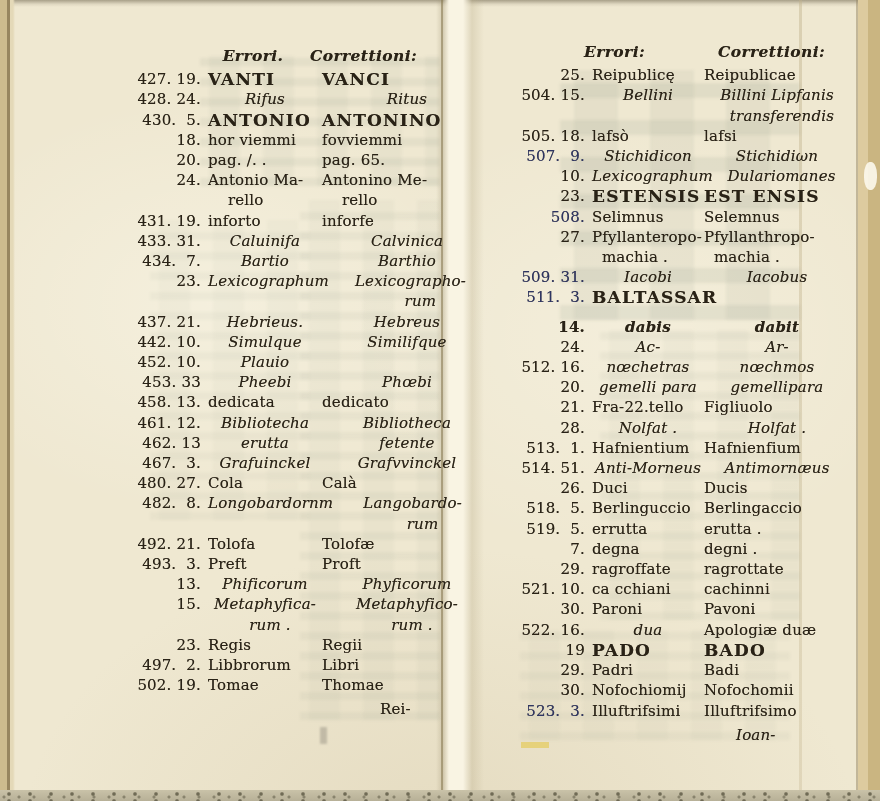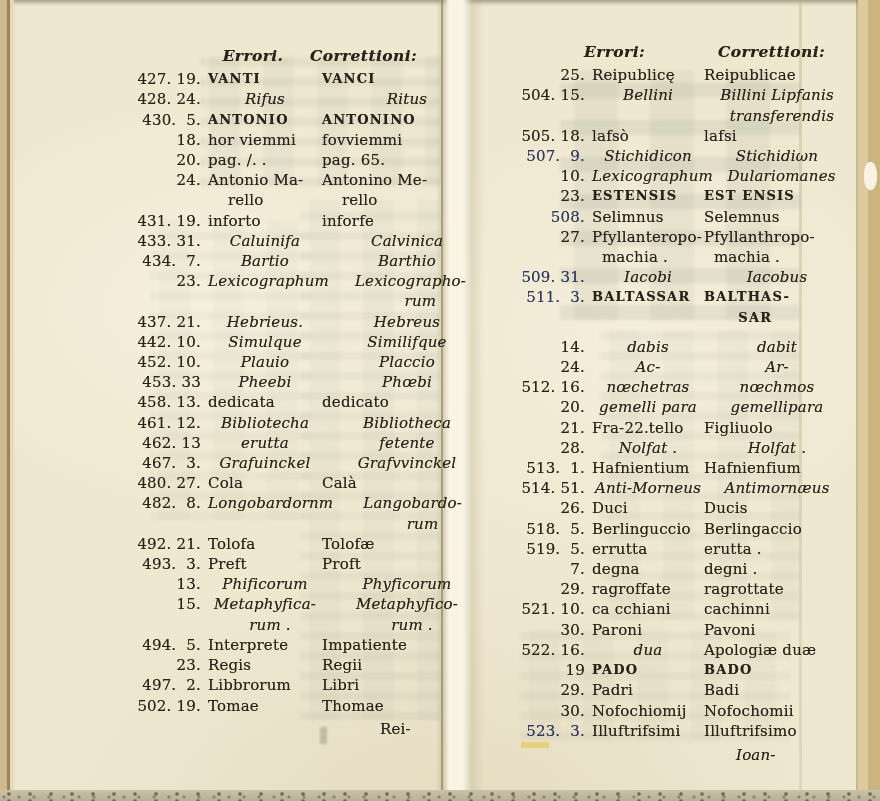--- a/index.html
+++ b/index.html
@@ -48,23 +48,23 @@
   .page-right{left:478px;top:42px;width:372px;}
   .row{display:flex;align-items:flex-start;}
   .num{text-align:right;padding-right:7px;white-space:pre;box-sizing:border-box;}
   .page-left .num{flex:0 0 146px;}
   .page-right .num{flex:0 0 114px;}
   .err{white-space:pre-wrap;overflow:visible;}
   .page-left .err{flex:0 0 114px;}
   .page-right .err{flex:0 0 112px;}
   .corr{flex:1;white-space:pre-wrap;}
   .it{font-style:italic;text-align:center;}
-  .caps{font-weight:700;font-size:13px;letter-spacing:1.2px;}
+  .caps{font-weight:700;font-size:17px;letter-spacing:1.2px;}
   .bluenum{color:#2e3563;}
-  .gap{margin-top:9px;}
+  .gap{margin-top:9px;font-weight:bold;}
   .hdr .err,.hdr .corr{font-style:italic;font-weight:700;font-size:15.5px;letter-spacing:.4px;}
   .hdr{margin-bottom:3px;}
   .page-left .hdr .err{margin-left:-12px;text-align:center;}
   .page-right .hdr .err{margin-left:-8px;text-align:left;}
   .page-right .hdr .corr{padding-left:22px;}
   .catchword-row{margin-top:3px;white-space:pre;}
   .page-left .catchword-row{padding-left:318px;}
   .page-right .catchword-row{padding-left:258px;margin-top:4px;font-style:italic;}
 </style>
 </head>
@@ -156,21 +156,20 @@
           <span class="corr it">Hebreus</span>
         </div>
         <div class="row">
           <span class="num">442. 10.</span>
           <span class="err it">Simulque</span>
           <span class="corr it">Similifque</span>
         </div>
         <div class="row">
           <span class="num">452. 10.</span>
           <span class="err it">Plauio</span>
-          <span class="corr it">Placcio</span>
         </div>
         <div class="row">
           <span class="num">453. 33</span>
           <span class="err it">Pheebi</span>
           <span class="corr it">Phœbi</span>
         </div>
         <div class="row">
           <span class="num">458. 13.</span>
           <span class="err">dedicata</span>
           <span class="corr">dedicato</span>
@@ -215,25 +214,20 @@
           <span class="num">13.</span>
           <span class="err it">Phificorum</span>
           <span class="corr it">Phyficorum</span>
         </div>
         <div class="row">
           <span class="num">15.</span>
           <span class="err it">Metaphyfica-
   rum .</span>
           <span class="corr it">Metaphyfico-
   rum .</span>
-        </div>
-        <div class="row">
-          <span class="num">494.  5.</span>
-          <span class="err">Interprete</span>
-          <span class="corr">Impatiente</span>
         </div>
         <div class="row">
           <span class="num">23.</span>
           <span class="err">Regis</span>
           <span class="corr">Regii</span>
         </div>
         <div class="row">
           <span class="num">497.  2.</span>
           <span class="err">Libbrorum</span>
           <span class="corr">Libri</span>
@@ -298,22 +292,20 @@
   machia .</span>
         </div>
         <div class="row">
           <span class="num bluenum">509. 31.</span>
           <span class="err it">Iacobi</span>
           <span class="corr it">Iacobus</span>
         </div>
         <div class="row">
           <span class="num bluenum">511.  3.</span>
           <span class="err caps">BALTASSAR</span>
-          <span class="corr caps">BALTHAS-
-      SAR</span>
         </div>
         <div class="row gap">
           <span class="num">14.</span>
           <span class="err it">dabis</span>
           <span class="corr it">dabit</span>
         </div>
         <div class="row">
           <span class="num">24.</span>
           <span class="err it">Ac-</span>
           <span class="corr it">Ar-</span>

